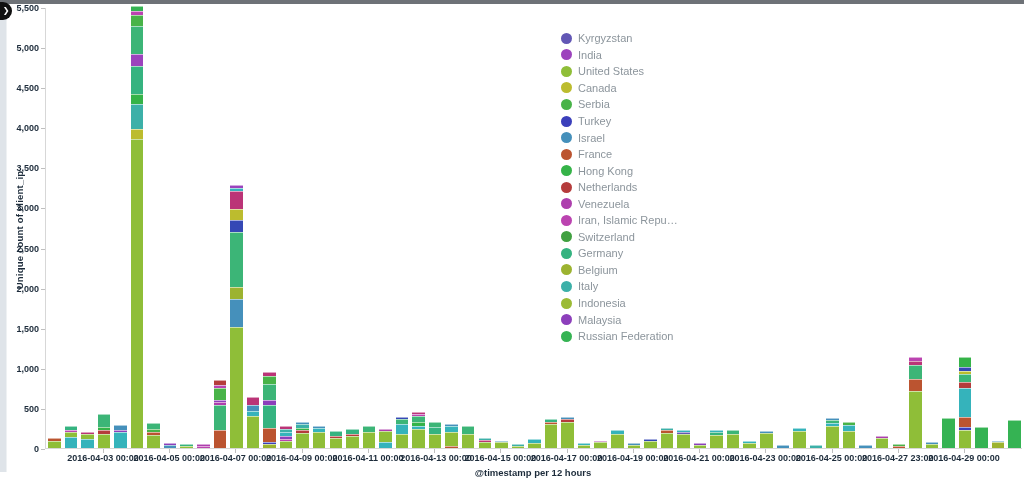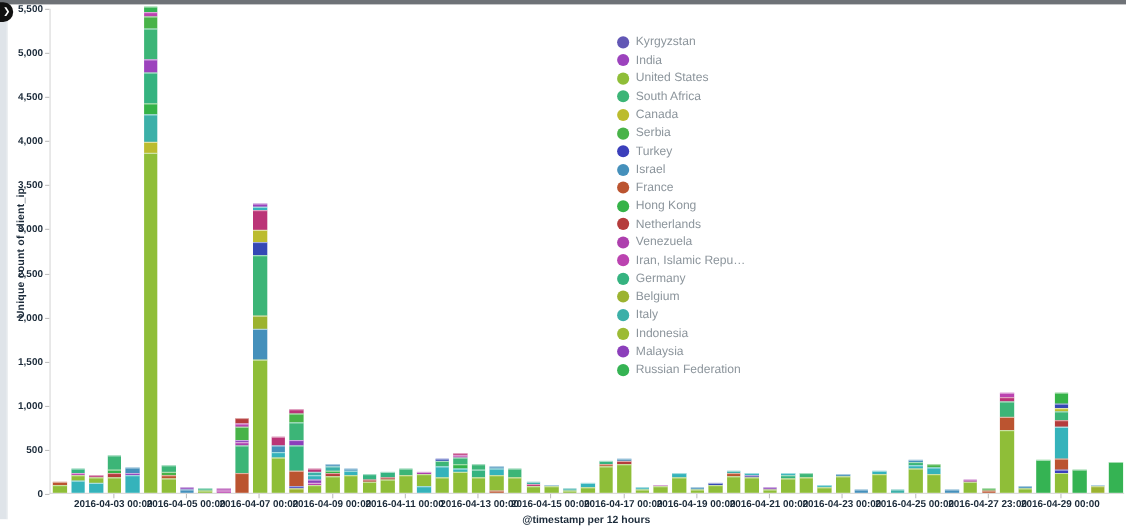--- a/index.html
+++ b/index.html
@@ -422,24 +422,20 @@
       </div>
       <div class="legend-row">
         <span class="legend-dot" style="background: rgb(156, 67, 189);"></span>
         <span class="legend-label">India</span>
       </div>
       <div class="legend-row">
         <span class="legend-dot" style="background: rgb(143, 190, 56);"></span>
         <span class="legend-label">United States</span>
       </div>
       <div class="legend-row">
-        <span class="legend-dot" style="background: rgb(60, 181, 119);"></span>
-        <span class="legend-label">South Africa</span>
-      </div>
-      <div class="legend-row">
         <span class="legend-dot" style="background: rgb(188, 188, 46);"></span>
         <span class="legend-label">Canada</span>
       </div>
       <div class="legend-row">
         <span class="legend-dot" style="background: rgb(72, 179, 72);"></span>
         <span class="legend-label">Serbia</span>
       </div>
       <div class="legend-row">
         <span class="legend-dot" style="background: rgb(59, 63, 187);"></span>
         <span class="legend-label">Turkey</span>
@@ -462,20 +458,24 @@
       </div>
       <div class="legend-row">
         <span class="legend-dot" style="background: rgb(173, 63, 173);"></span>
         <span class="legend-label">Venezuela</span>
       </div>
       <div class="legend-row">
         <span class="legend-dot" style="background: rgb(187, 67, 176);"></span>
         <span class="legend-label">Iran, Islamic Repu…</span>
       </div>
       <div class="legend-row">
+        <span class="legend-dot" style="background: rgb(64, 160, 64);"></span>
+        <span class="legend-label">Switzerland</span>
+      </div>
+      <div class="legend-row">
         <span class="legend-dot" style="background: rgb(53, 179, 128);"></span>
         <span class="legend-label">Germany</span>
       </div>
       <div class="legend-row">
         <span class="legend-dot" style="background: rgb(156, 179, 48);"></span>
         <span class="legend-label">Belgium</span>
       </div>
       <div class="legend-row">
         <span class="legend-dot" style="background: rgb(60, 176, 168);"></span>
         <span class="legend-label">Italy</span>

